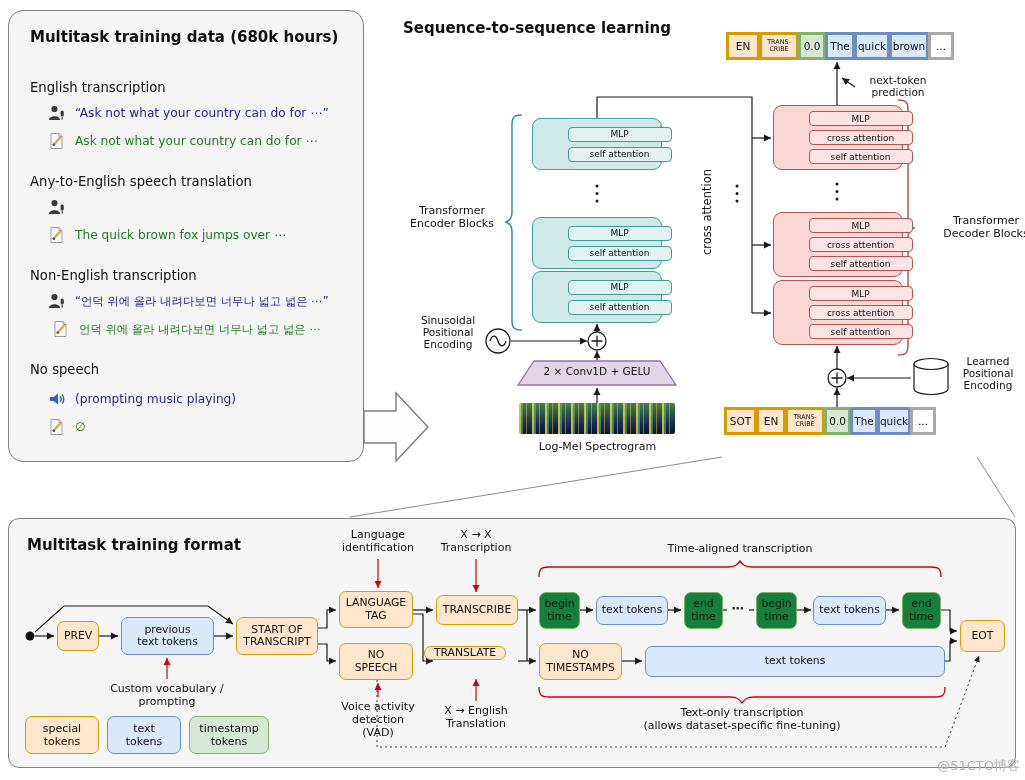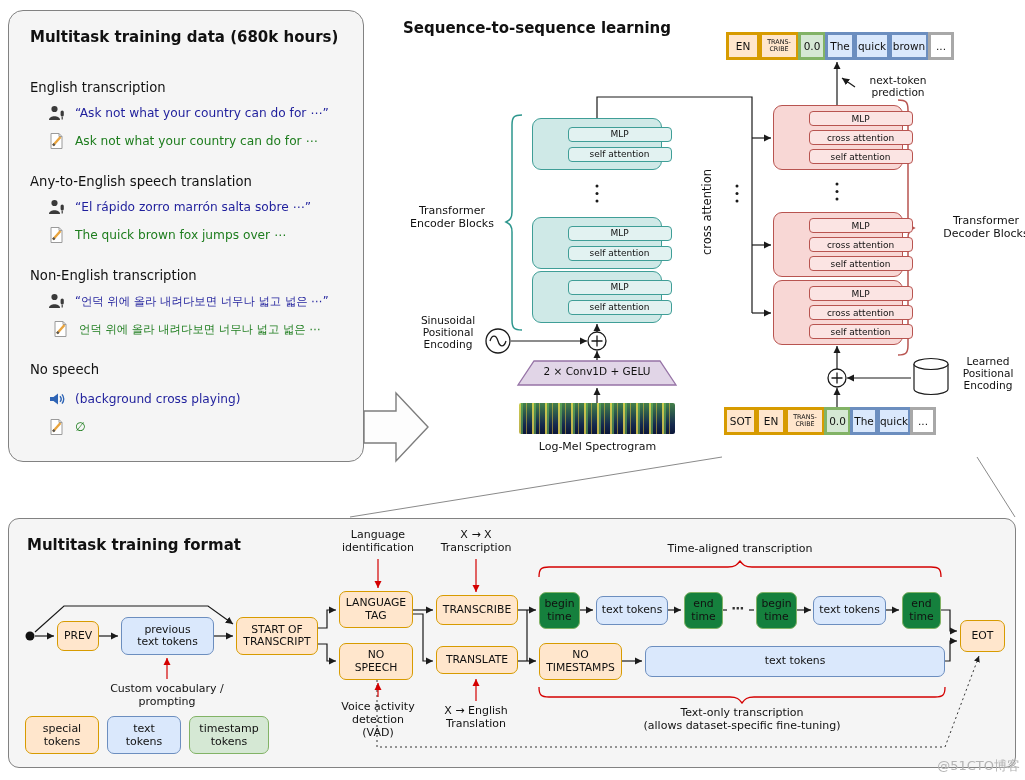--- a/index.html
+++ b/index.html
@@ -185,21 +185,20 @@
   </div>
 
   <div class="shead" style="left:30px;top:174px;" data-bind="left_panel.sections.1.header">Any-to-English speech translation</div>
   <div class="srow" style="left:48px;top:198px;">
     <svg width="18" height="18" viewBox="0 0 18 18">
       <circle cx="6.5" cy="5" r="3.1" fill="#3a3a3a"></circle>
       <path d="M1 16 C1 11, 12 11, 12 16 Z" fill="#3a3a3a"></path>
       <rect x="12.6" y="6.5" width="3.2" height="6" rx="1.6" fill="#3a3a3a"></rect>
       <line x1="14.2" y1="12.8" x2="14.2" y2="15.6" stroke="#3a3a3a" stroke-width="1.2"></line>
     </svg>
-    <span class="speech-t" data-bind="left_panel.sections.1.speech">“El rápido zorro marrón salta sobre ⋯”</span>
   </div>
   <div class="srow" style="left:48px;top:226px;">
     <svg width="18" height="18" viewBox="0 0 18 18">
       <path d="M3 1.5 h8 l3 3 v12 h-11 z" fill="#fff" stroke="#9a9a9a" stroke-width="1"></path>
       <path d="M11 1.5 v3 h3" fill="none" stroke="#9a9a9a" stroke-width="1"></path>
       <line x1="5" y1="13.5" x2="12.5" y2="5" stroke="#e8a33d" stroke-width="2.4"></line>
       <line x1="5" y1="13.5" x2="6.6" y2="11.9" stroke="#555" stroke-width="2.4"></line>
     </svg>
     <span class="trans-t" data-bind="left_panel.sections.1.transcript">The quick brown fox jumps over ⋯</span>
   </div>
@@ -223,21 +222,21 @@
     </svg>
     <span class="trans-t" data-bind="left_panel.sections.2.transcript">언덕 위에 올라 내려다보면 너무나 넓고 넓은 ⋯</span>
   </div>
 
   <div class="shead" style="left:30px;top:362px;" data-bind="left_panel.sections.3.header">No speech</div>
   <div class="srow" style="left:48px;top:390px;">
     <svg width="18" height="18" viewBox="0 0 18 18">
       <path d="M2 7 h3.5 L10 3.5 v11 L5.5 11 H2 Z" fill="#2e64b5"></path>
       <path d="M12 6.2 a4.2 4.2 0 0 1 0 5.6 M 14 4.4 a7 7 0 0 1 0 9.2" fill="none" stroke="#2e64b5" stroke-width="1.4"></path>
     </svg>
-    <span class="speech-t" data-bind="left_panel.sections.3.speech">(background cross playing)</span>
+    <span class="speech-t" data-bind="left_panel.sections.3.speech">(prompting music playing)</span>
   </div>
   <div class="srow" style="left:48px;top:418px;">
     <svg width="18" height="18" viewBox="0 0 18 18">
       <path d="M3 1.5 h8 l3 3 v12 h-11 z" fill="#fff" stroke="#9a9a9a" stroke-width="1"></path>
       <path d="M11 1.5 v3 h3" fill="none" stroke="#9a9a9a" stroke-width="1"></path>
       <line x1="5" y1="13.5" x2="12.5" y2="5" stroke="#e8a33d" stroke-width="2.4"></line>
       <line x1="5" y1="13.5" x2="6.6" y2="11.9" stroke="#555" stroke-width="2.4"></line>
     </svg>
     <span class="trans-t" data-bind="left_panel.sections.3.transcript">∅</span>
   </div>
@@ -322,21 +321,21 @@
   <div class="node sp" style="left:57px;top:621px;width:42px;height:30px;" data-bind="format_panel.nodes.prev">PREV</div>
   <div class="node tx" style="left:121px;top:617px;width:93px;height:38px;" data-bind="format_panel.nodes.previous_text_tokens">previous
 text tokens</div>
   <div class="node sp" style="left:236px;top:617px;width:82px;height:38px;" data-bind="format_panel.nodes.start_of_transcript">START OF
 TRANSCRIPT</div>
   <div class="node sp" style="left:339px;top:591px;width:74px;height:37px;" data-bind="format_panel.nodes.language_tag">LANGUAGE
 TAG</div>
   <div class="node sp" style="left:339px;top:643px;width:74px;height:37px;" data-bind="format_panel.nodes.no_speech">NO
 SPEECH</div>
   <div class="node sp" style="left:436px;top:595px;width:82px;height:30px;" data-bind="format_panel.nodes.transcribe">TRANSCRIBE</div>
-  <div class="node sp" style="left:436px;top:646px;width:82px;height:28px;" data-bind="format_panel.nodes.translate">TRANSLATE</div>
+  <div class="node sp" style="left:424px;top:646px;width:82px;height:14px;" data-bind="format_panel.nodes.translate">TRANSLATE</div>
   <div class="node tm" style="left:539px;top:592px;width:41px;height:37px;" data-bind="format_panel.nodes.begin_time">begin
 time</div>
   <div class="node tx" style="left:596px;top:596px;width:72px;height:29px;" data-bind="format_panel.nodes.text_tokens">text tokens</div>
   <div class="node tm" style="left:684px;top:592px;width:39px;height:37px;" data-bind="format_panel.nodes.end_time">end
 time</div>
   <div class="flow-dots" style="left:727px;top:601px;width:22px;" data-bind="format_panel.nodes.ellipsis">⋯</div>
   <div class="node tm" style="left:756px;top:592px;width:41px;height:37px;" data-bind="format_panel.nodes.begin_time">begin
 time</div>
   <div class="node tx" style="left:813px;top:596px;width:73px;height:29px;" data-bind="format_panel.nodes.text_tokens">text tokens</div>
   <div class="node tm" style="left:902px;top:592px;width:39px;height:37px;" data-bind="format_panel.nodes.end_time">end

